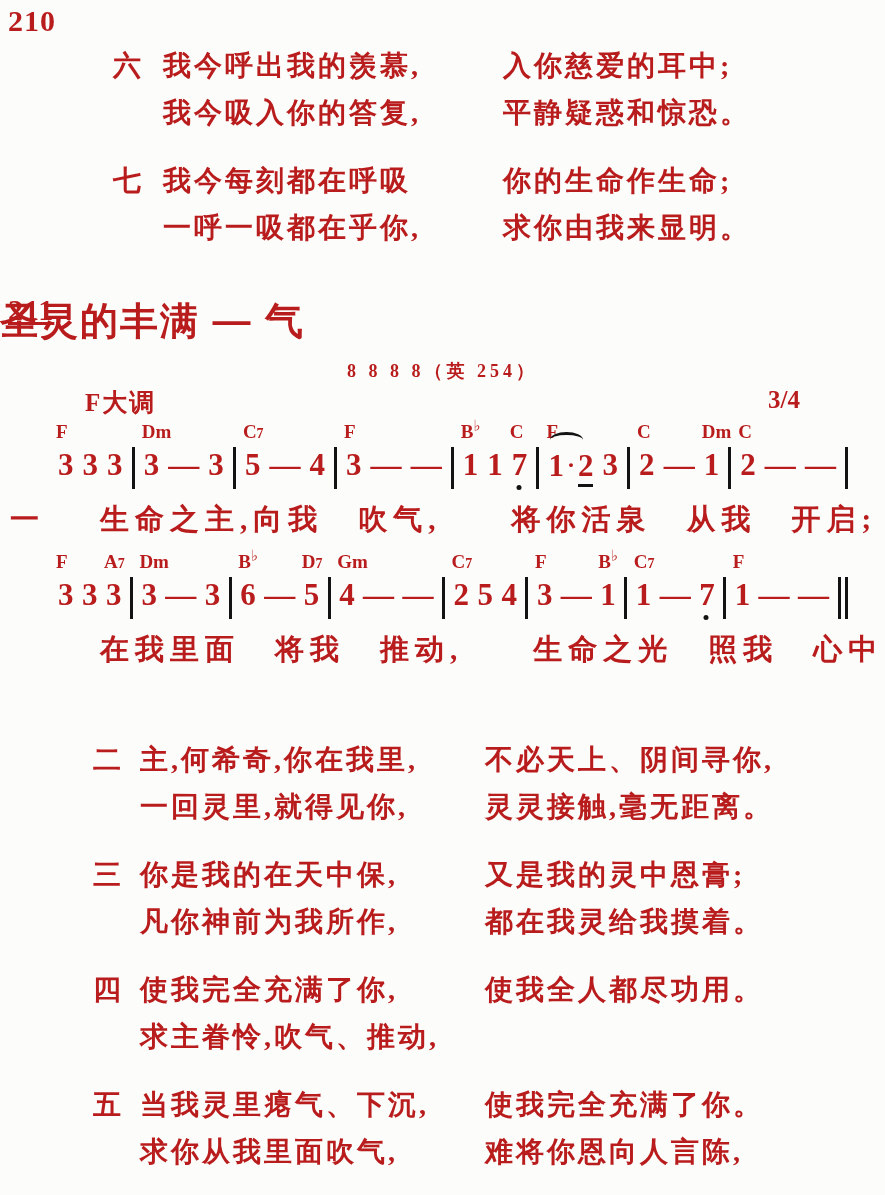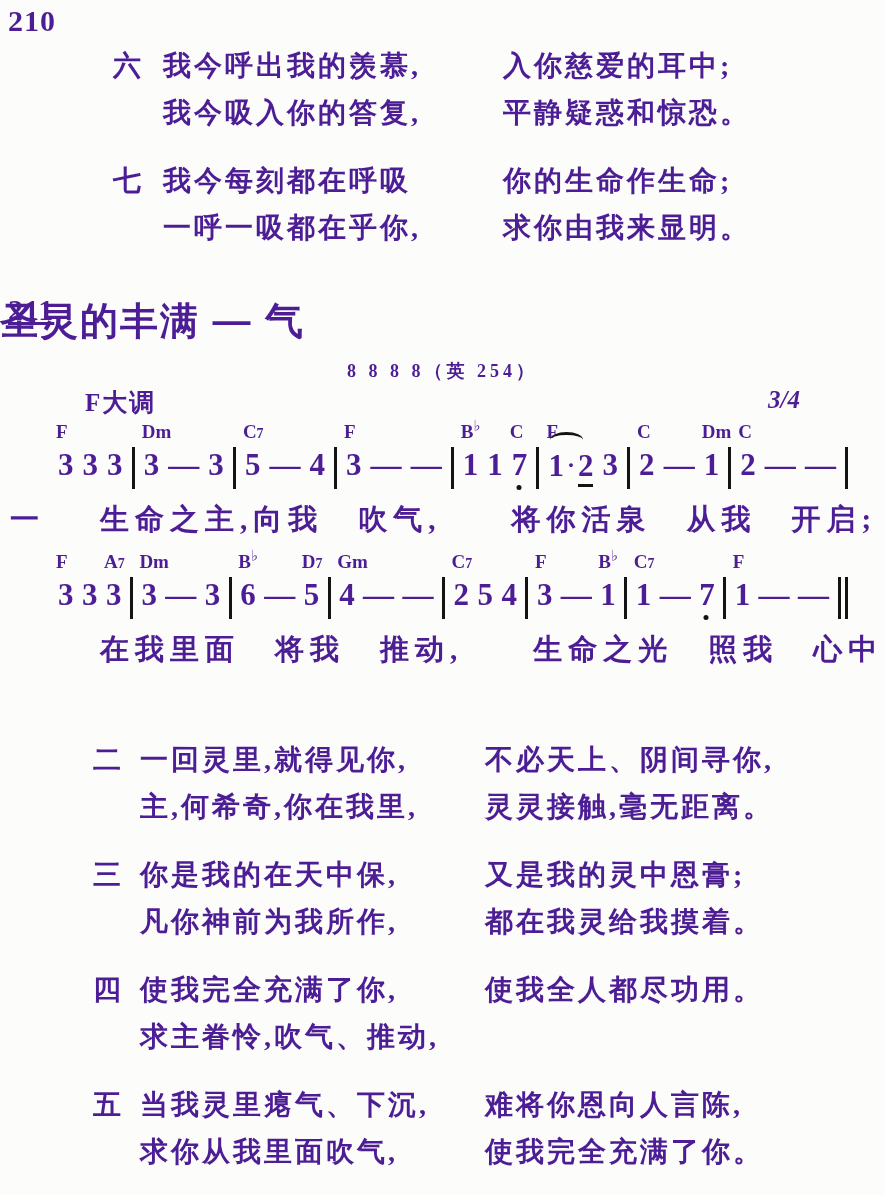--- a/index.html
+++ b/index.html
@@ -1,18 +1,18 @@
 <!DOCTYPE html>
 <html><head>
 <meta charset="utf-8">
 <style>
   html,body{margin:0;padding:0;background:#e9e9e7;}
   .page{
     width:885px;height:1195px;position:relative;margin:0 auto;
-    background:#fcfcfa;color:#4c1d95;overflow:hidden;
+    background:#fcfcfa;color:#b91c1c;overflow:hidden;
     font-family:"Liberation Serif","DejaVu Serif",serif;font-weight:bold;
   }
   .hymn-number{position:absolute;font-size:30px;letter-spacing:1px;}
   #n210{left:8px;top:4px;}
   #n211{left:8px;top:293px;text-decoration:underline;}
 
   
   .verses{position:absolute;}
   #verses210{left:113px;top:42px;}
   #verses211{left:93px;top:736px;}
@@ -25,21 +25,21 @@
   .vline{line-height:47px;letter-spacing:3px;white-space:nowrap;}
 
   
   .title{
     position:absolute;top:296px;left:0;width:100%;
     font-size:38px;letter-spacing:2px;
     font-family:"Liberation Sans","DejaVu Sans",sans-serif;font-weight:bold;
   }
   .meter{position:absolute;top:359px;left:0;width:100%;text-align:center;font-size:18px;letter-spacing:4px;}
   .key{position:absolute;left:85px;top:386px;font-size:25px;letter-spacing:2px;}
-  .time{position:absolute;right:85px;top:386px;font-size:25px;font-style:italic;}
+  .time{position:absolute;right:85px;top:386px;font-size:25px;}
 
   
   .music{
     position:absolute;left:58px;width:790px;height:60px;
     display:flex;justify-content:space-between;align-items:flex-start;
   }
   #music1{top:447px;}
   #music2{top:577px;}
   .tok{position:relative;font-size:31px;line-height:36px;white-space:nowrap;}
   .chord{position:absolute;top:-25px;left:-2px;font-size:19px;line-height:19px;white-space:nowrap;letter-spacing:0;}
@@ -168,22 +168,22 @@
       <div class="dbar"></div>
     </div>
   <div class="lyric" id="lyric2">
     <span>在我里面　将我　推动,　　生命之光　照我　心中。</span>
   </div>
 
   <div class="verses" id="verses211">
       <div class="verse">
         <span class="vnum">二</span>
         <div class="vcol vleft">
+          <div class="vline">主,何希奇,你在我里,</div>
           <div class="vline">一回灵里,就得见你,</div>
-          <div class="vline">主,何希奇,你在我里,</div>
         </div>
         <div class="vcol vright">
           <div class="vline">不必天上、阴间寻你,</div>
           <div class="vline">灵灵接触,毫无距离。</div>
         </div>
       </div>
       <div class="verse">
         <span class="vnum">三</span>
         <div class="vcol vleft">
           <div class="vline">你是我的在天中保,</div>
@@ -204,18 +204,18 @@
           <div class="vline">使我全人都尽功用。</div>
         </div>
       </div>
       <div class="verse">
         <span class="vnum">五</span>
         <div class="vcol vleft">
           <div class="vline">当我灵里瘪气、下沉,</div>
           <div class="vline">求你从我里面吹气,</div>
         </div>
         <div class="vcol vright">
+          <div class="vline">使我完全充满了你。</div>
           <div class="vline">难将你恩向人言陈,</div>
-          <div class="vline">使我完全充满了你。</div>
         </div>
       </div>
     </div>
 </div>
 
 </body></html>

